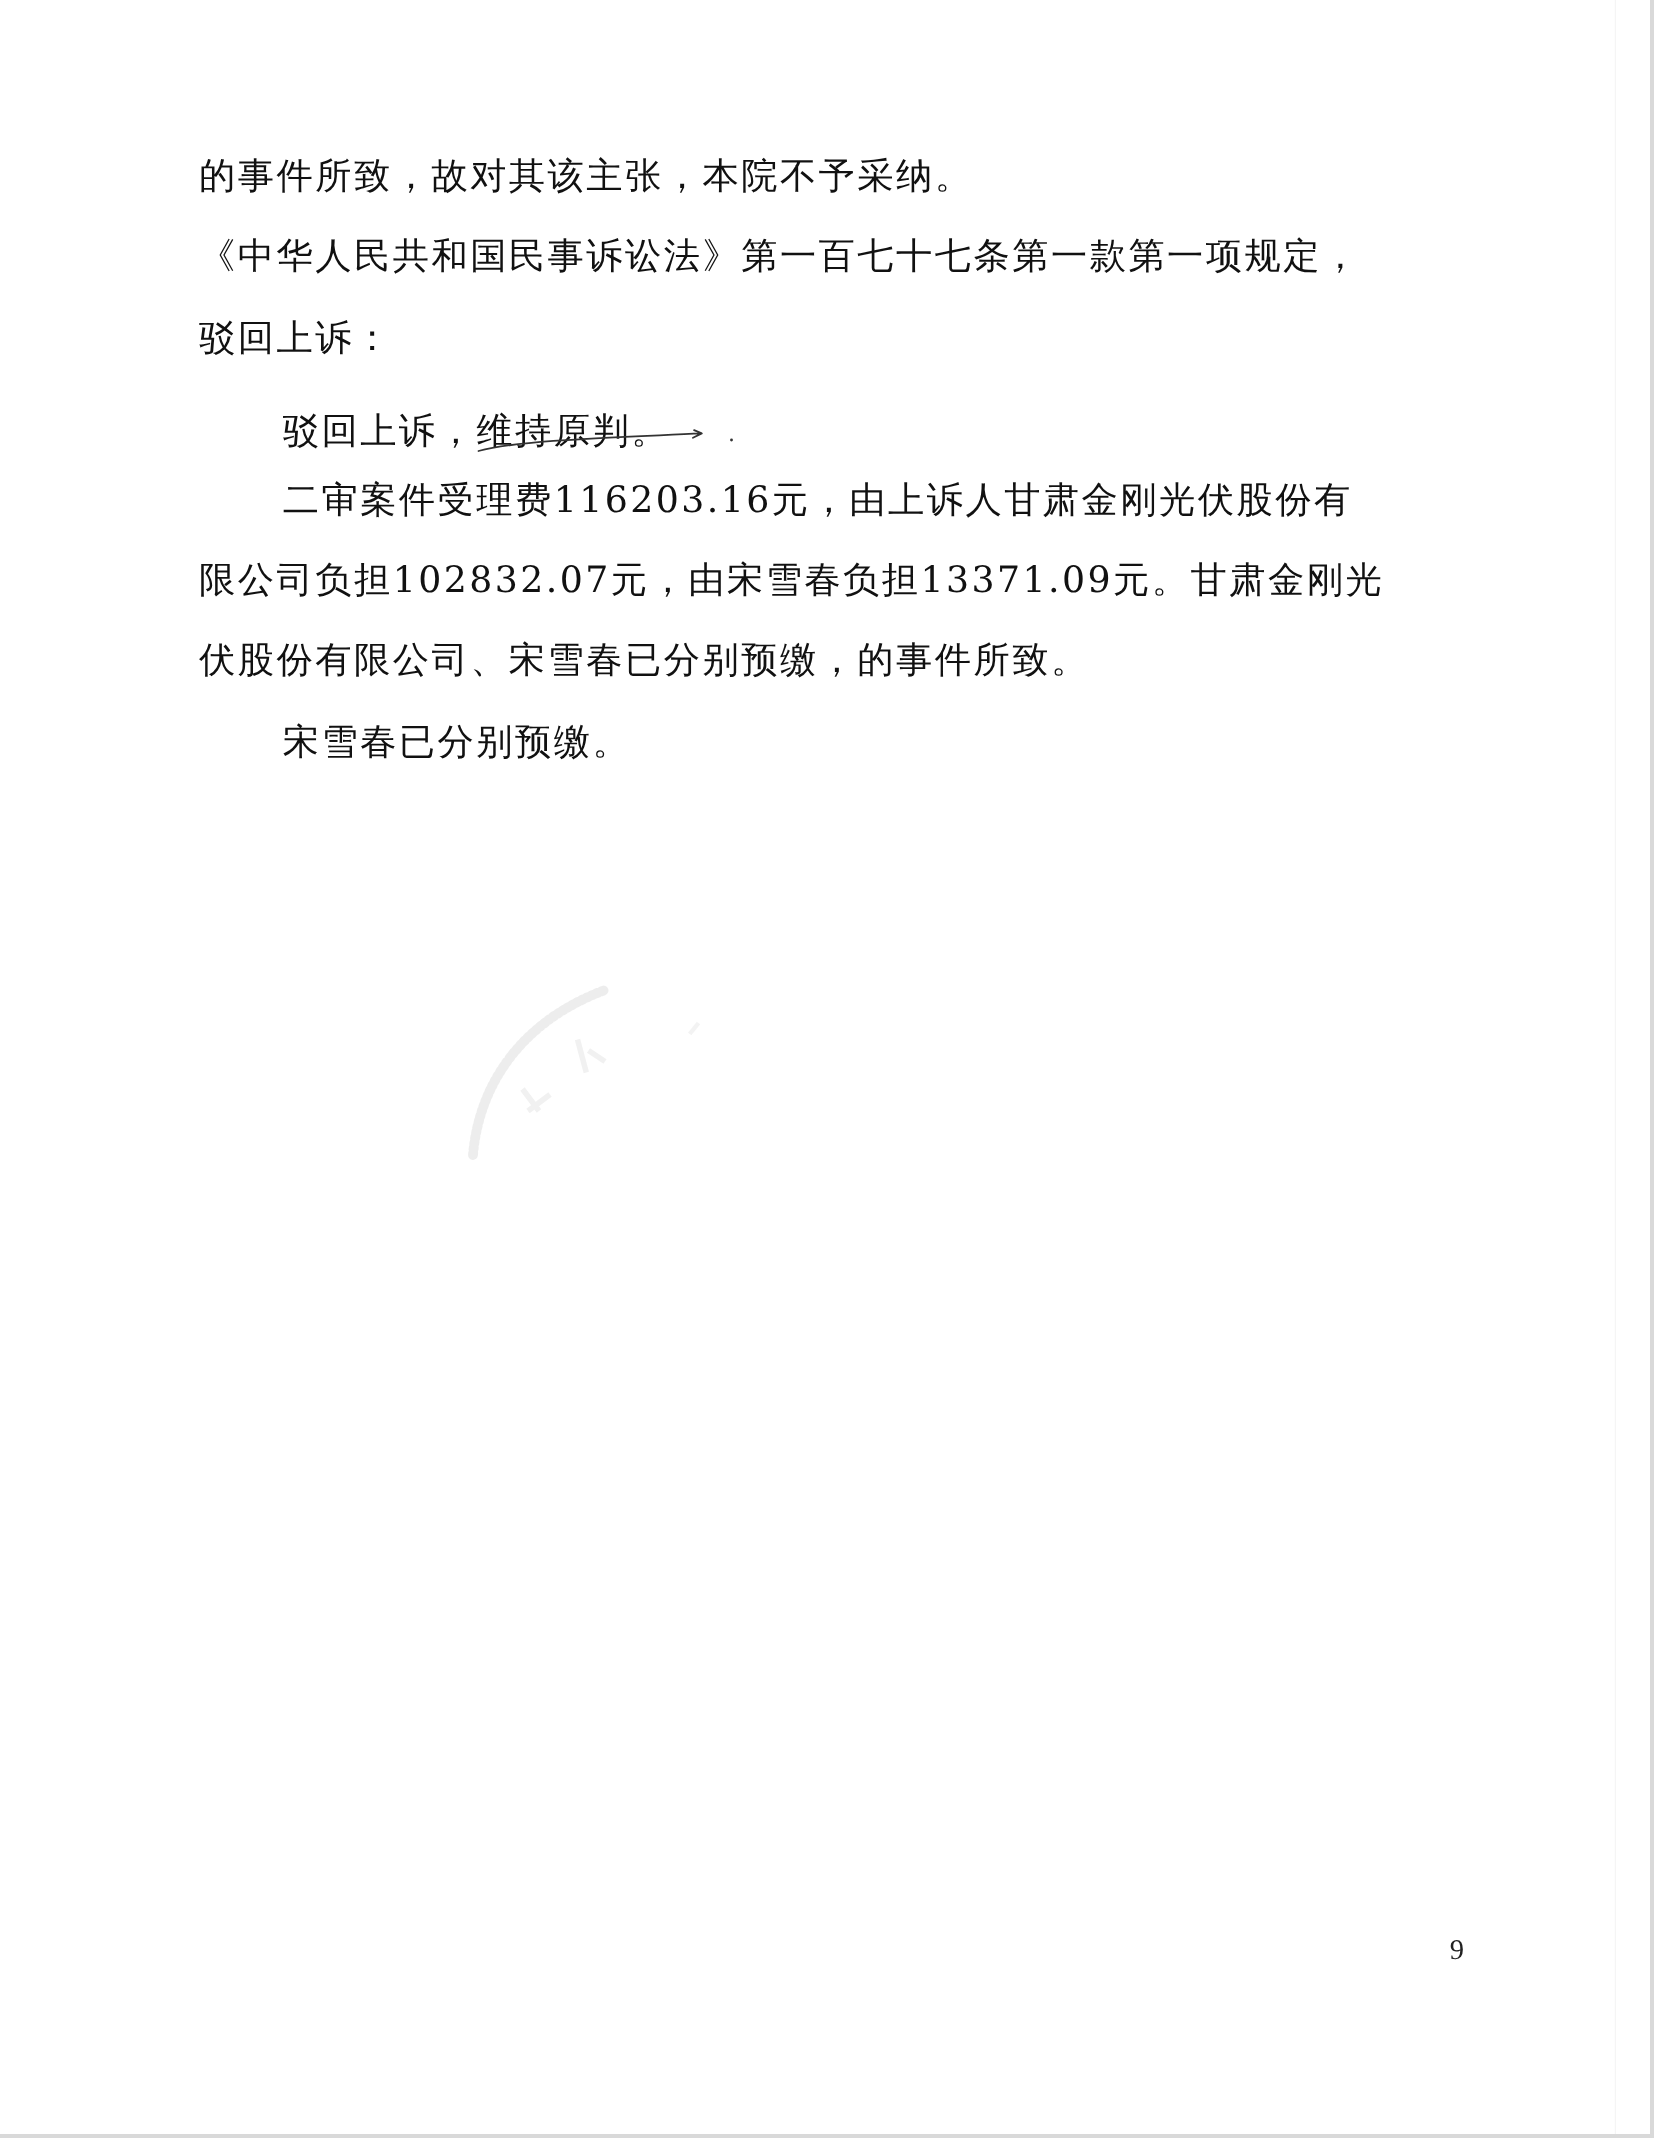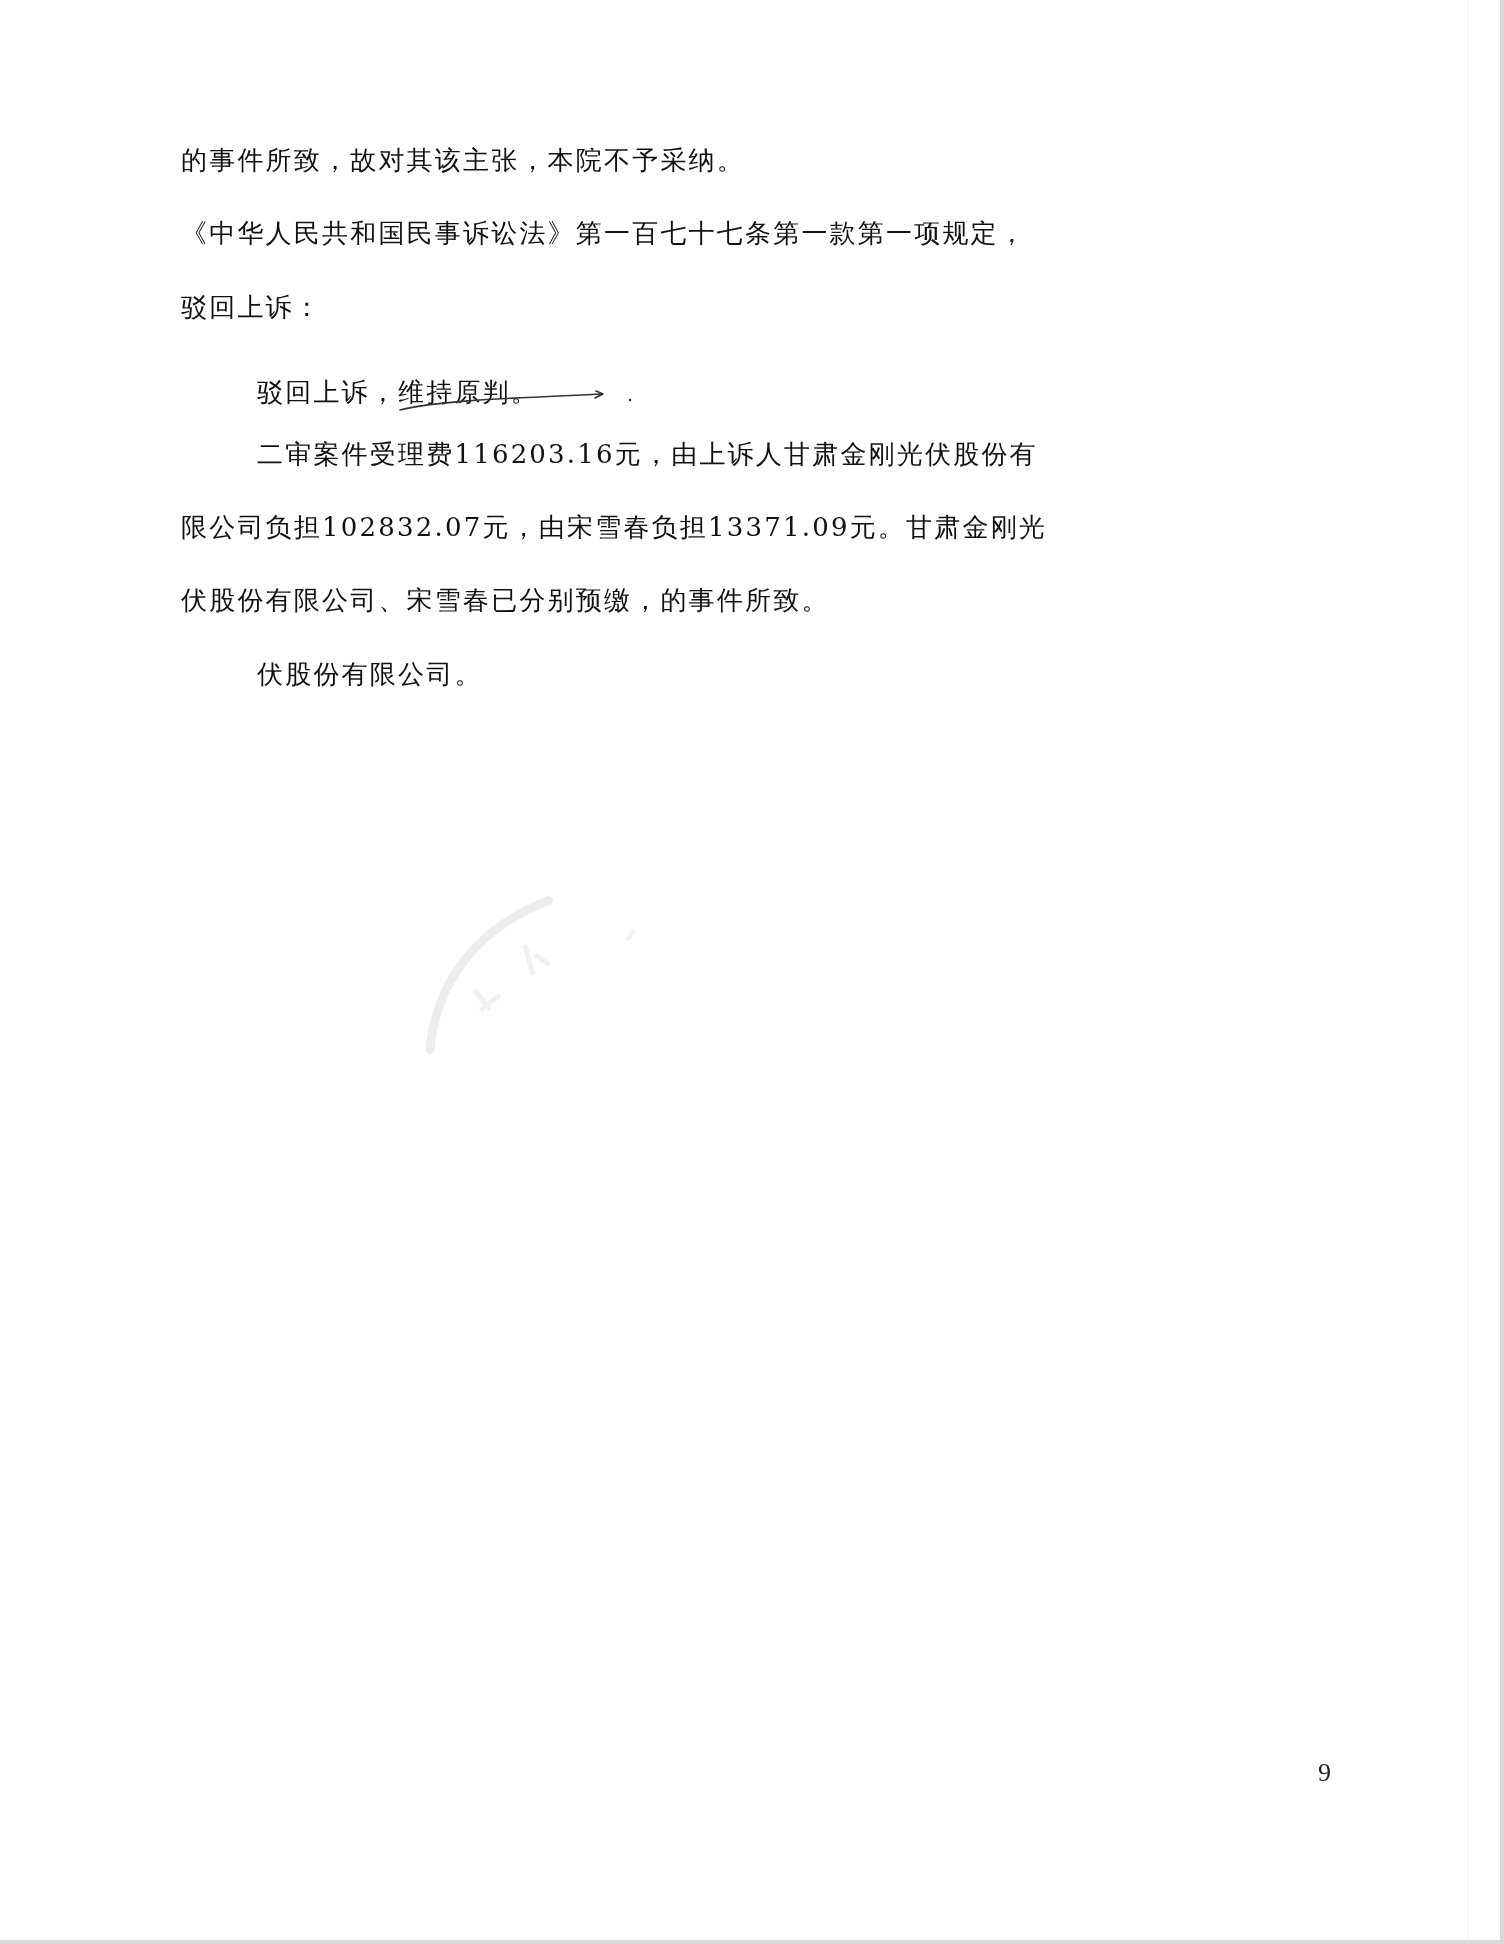--- a/index.html
+++ b/index.html
@@ -19,21 +19,21 @@
     .edge-bottom {
       position: absolute; left: 0; bottom: 0; width: 1504px; height: 4px; background: #d9d9d9;
     }
     .faint-line {
       position: absolute; left: 1468px; top: 0; width: 1px; height: 1940px; background: #f4f4f4;
     }
     .body-text {
       position: absolute; left: 181px; top: 136px; width: 1100px;
     }
     .line {
-      height: 73.4px; line-height: 48px; font-size: 26px;
+      height: 73.4px; line-height: 48px; font-size: 33px;
       letter-spacing: 2.2px; white-space: nowrap;
     }
     .indent { padding-left: 76px; }
     .handwritten-wrap { position: relative; display: inline-block; margin-top: 12px; }
     .underline-svg { position: absolute; left: 0; top: 22px; overflow: visible; }
     .stamp {
       position: absolute; left: 410px; top: 870px; width: 260px; height: 200px;
       opacity: 0.55;
     }
     .page-number {
@@ -57,21 +57,21 @@
       <span>驳回上诉，</span><span class="handwritten-wrap"><span>维持原判。</span><svg class="underline-svg" width="240" height="30" viewBox="0 0 240 30">
             <path d="M2 20 C 40 10, 120 8, 205 4 L 198 1 M205 4 L 197 8" stroke="#333" stroke-width="1.6" fill="none" stroke-linecap="round"></path>
             <circle cx="232" cy="10" r="1.3" fill="#333"></circle>
           </svg></span>
     </div>
 
     <div class="line indent">二审案件受理费116203.16元，由上诉人甘肃金刚光伏股份有</div>
     <div class="line">限公司负担102832.07元，由宋雪春负担13371.09元。甘肃金刚光</div>
     <div class="line">伏股份有限公司、宋雪春已分别预缴，的事件所致。</div>
 
-    <div class="line indent">伏股份有限公司。</div>
+    <div class="line indent">宋雪春已分别预缴。</div>
   </div>
 
   <svg class="stamp" viewBox="0 0 260 200">
     <path d="M20 180 C 25 120, 60 60, 140 30" stroke="#e0e0e0" stroke-width="9" fill="none" stroke-dasharray="2 3" stroke-linecap="round"></path>
     <path d="M65 120 l 15 20 M70 140 l 20 -15" stroke="#e6e6e6" stroke-width="5" fill="none"></path>
     <path d="M115 75 l 8 30 M125 85 l 15 10" stroke="#e6e6e6" stroke-width="5" fill="none"></path>
     <path d="M225 60 l -8 10" stroke="#eaeaea" stroke-width="4" fill="none"></path>
   </svg>
 
   <div class="page-number">9</div>

